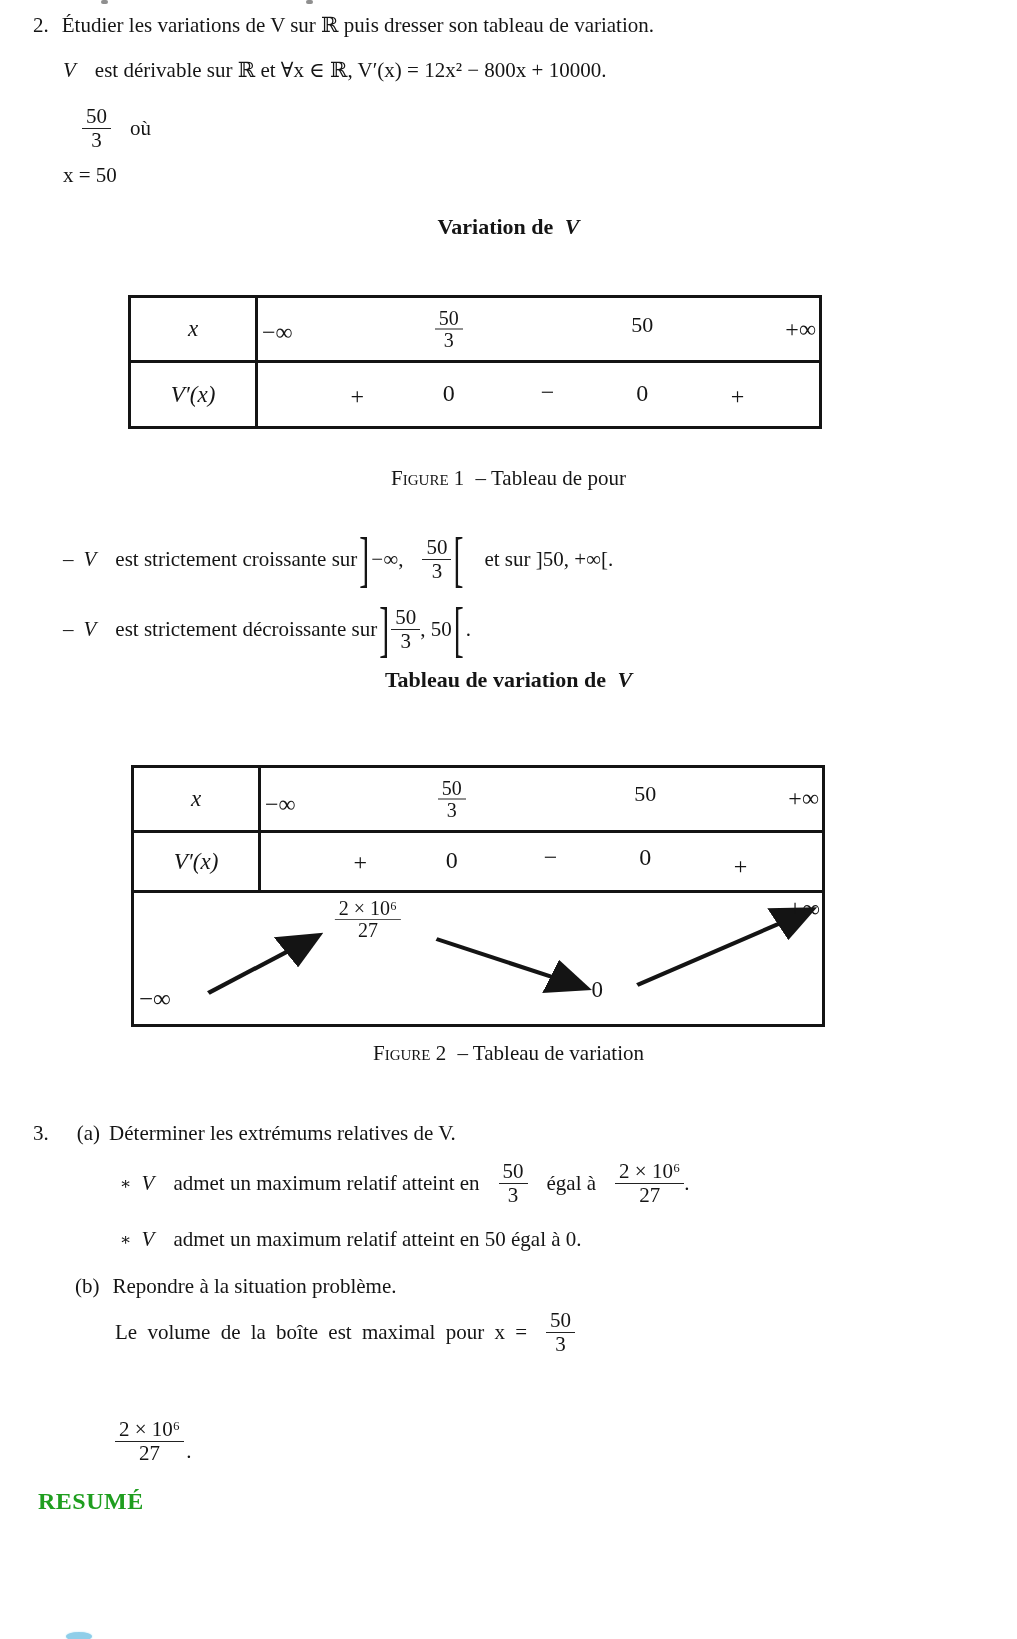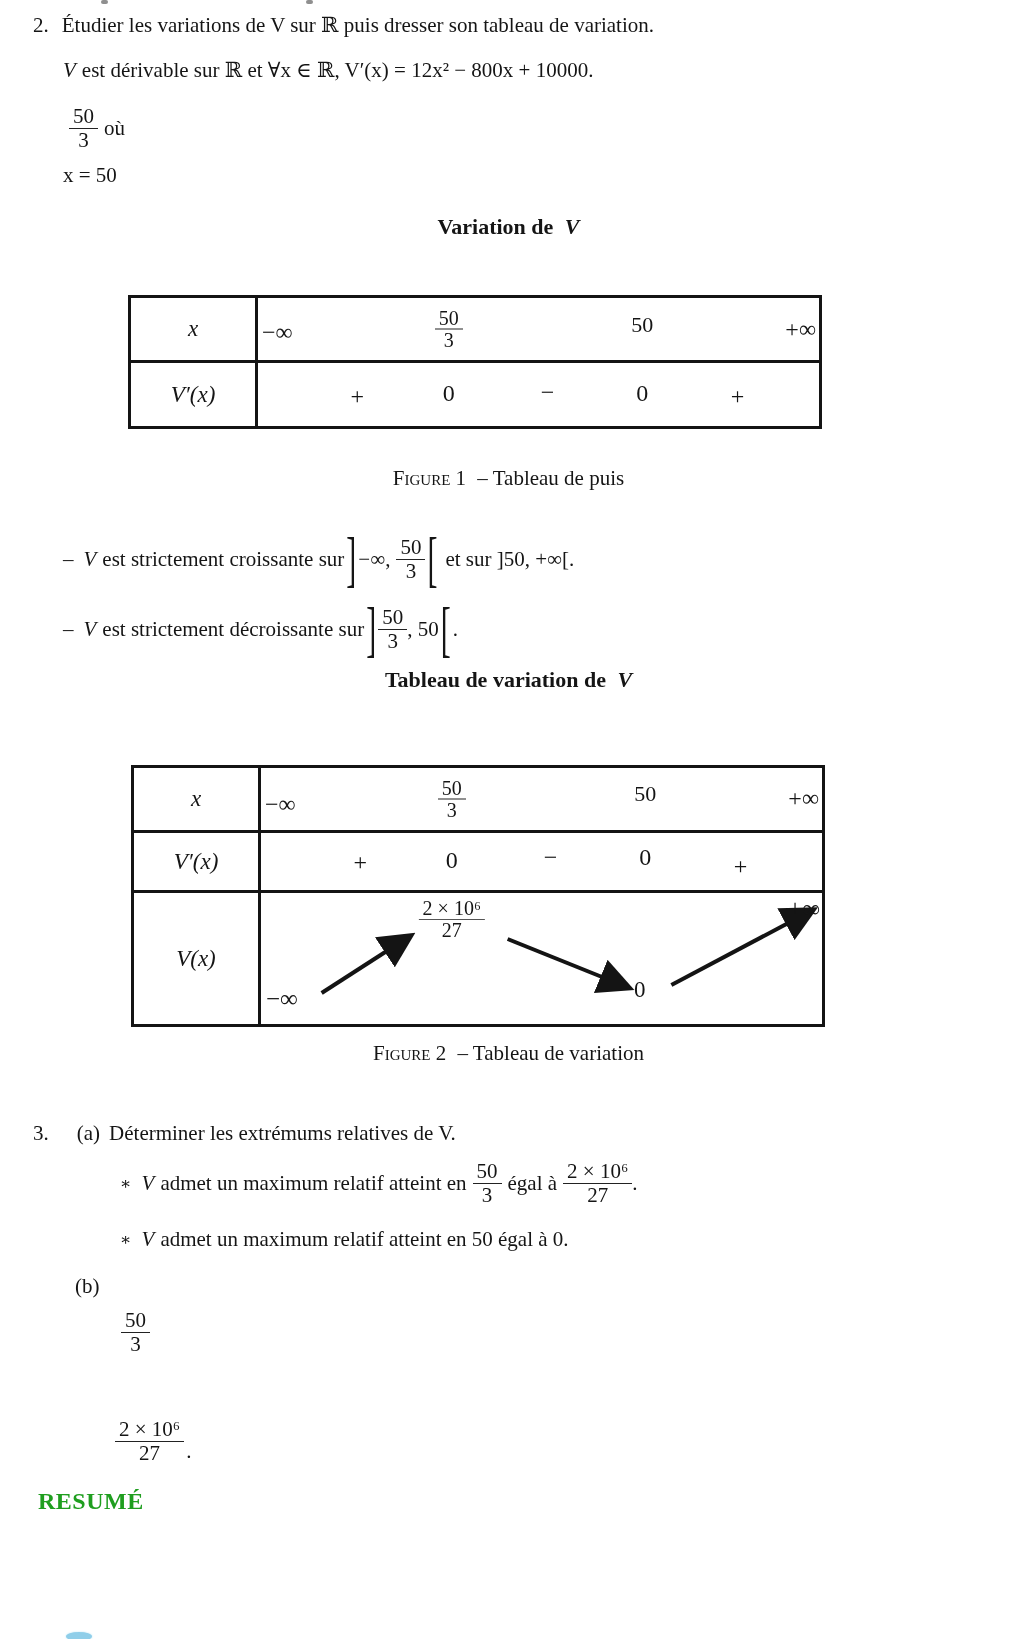--- a/index.html
+++ b/index.html
@@ -5,21 +5,21 @@
   html,body{margin:0;padding:0;}
   body{
     width:1017px;height:1639px;position:relative;background:#ffffff;
     font-family:"Liberation Serif","DejaVu Serif",serif;color:#151515;
     overflow:hidden;
   }
   .abs{position:absolute;}
   .line{font-size:21px;white-space:nowrap;}
   .flexline{display:flex;align-items:center;white-space:nowrap;}
   .it{font-style:italic;}
-  .seg{margin-left:6px;}
+  .seg{margin-left:19px;}
   
   .frac{display:inline-flex;flex-direction:column;align-items:center;vertical-align:middle;line-height:1.05;}
   .frac .num{padding:0 4px;border-bottom:1.6px solid #222;}
   .frac .den{padding:0 4px;}
   
   .tallbr{display:inline-block;font-size:30px;transform:scaleY(2.05);transform-origin:center;margin:0 2px;font-weight:400;}
   
   .heading{width:100%;text-align:center;font-weight:bold;font-size:22px;}
   .caption{width:100%;text-align:center;font-size:21px;}
   .sc{font-variant:small-caps;}
@@ -93,21 +93,21 @@
       <span class="cc" style="left:34%;top:48%;">0</span>
       <span class="cc" style="left:51.6%;top:46%;">−</span>
       <span class="cc" style="left:68.5%;top:48%;">0</span>
       <span class="cc" style="left:85.5%;top:52%;">+</span>
     </div>
   </div>
 </div>
 
 <div class="abs caption" style="left:0;top:466px;">
   <span class="sc">Figure 1</span>
-  <span style="margin-left:6px;">– Tableau de puis</span>
+  <span style="margin-left:6px;">– Tableau de pour</span>
 </div>
 
 <div class="abs flexline" style="left:63px;top:522px;height:74px;">
   <span class="line dash">–</span>
   <span class="line it">V</span>
   <span class="line seg">est strictement croissante sur</span>
   <span class="tallbr seg">]</span>
   <span class="line">−∞,</span>
   <span class="frac line seg">
     <span class="num">50</span>
@@ -153,21 +153,20 @@
     <div class="hcell">V′(x)</div>
     <div class="ccell">
       <span class="cc" style="left:17.7%;top:50%;">+</span>
       <span class="cc" style="left:34%;top:48%;">0</span>
       <span class="cc" style="left:51.6%;top:42%;">−</span>
       <span class="cc" style="left:68.5%;top:42%;">0</span>
       <span class="cc" style="left:85.5%;top:58%;">+</span>
     </div>
   </div>
   <div class="trow last" style="height:131px;">
-    <div class="hcell">V(x)</div>
     <div class="ccell">
       <svg class="arrowsvg" viewBox="0 0 555 131" preserveAspectRatio="none">
         <defs>
           <marker id="ah" markerWidth="9" markerHeight="9" refX="7" refY="4.5" orient="auto">
             <path d="M0,0 L9,4.5 L0,9 z" fill="#141414"></path>
           </marker>
         </defs>
         <line x1="60" y1="100" x2="146" y2="44" stroke="#141414" stroke-width="4" marker-end="url(#ah)"></line>
         <line x1="244" y1="46" x2="362" y2="94" stroke="#141414" stroke-width="4" marker-end="url(#ah)"></line>
         <line x1="406" y1="92" x2="544" y2="18" stroke="#141414" stroke-width="4" marker-end="url(#ah)"></line>
@@ -211,23 +210,25 @@
 </div>
 
 <div class="abs flexline" style="left:120px;top:1227px;">
   <span class="star">∗</span>
   <span class="line it">V</span>
   <span class="line seg">admet un maximum relatif atteint en 50 égal à 0.</span>
 </div>
 
 <div class="abs flexline" style="left:75px;top:1274px;">
   <span class="line">(b)</span>
+  <span class="line" style="margin-left:13px;">Repondre à la situation problème.</span>
 </div>
 
 <div class="abs flexline wordsp" style="left:115px;top:1300px;height:64px;">
+  <span class="line">Le volume de la boîte est maximal pour x =</span>
   <span class="frac line seg">
     <span class="num">50</span>
     <span class="den">3</span>
   </span>
 </div>
 
 <div class="abs flexline" style="left:115px;top:1408px;height:66px;">
   <span class="frac line">
     <span class="num">2 × 10⁶</span>
     <span class="den">27</span>

